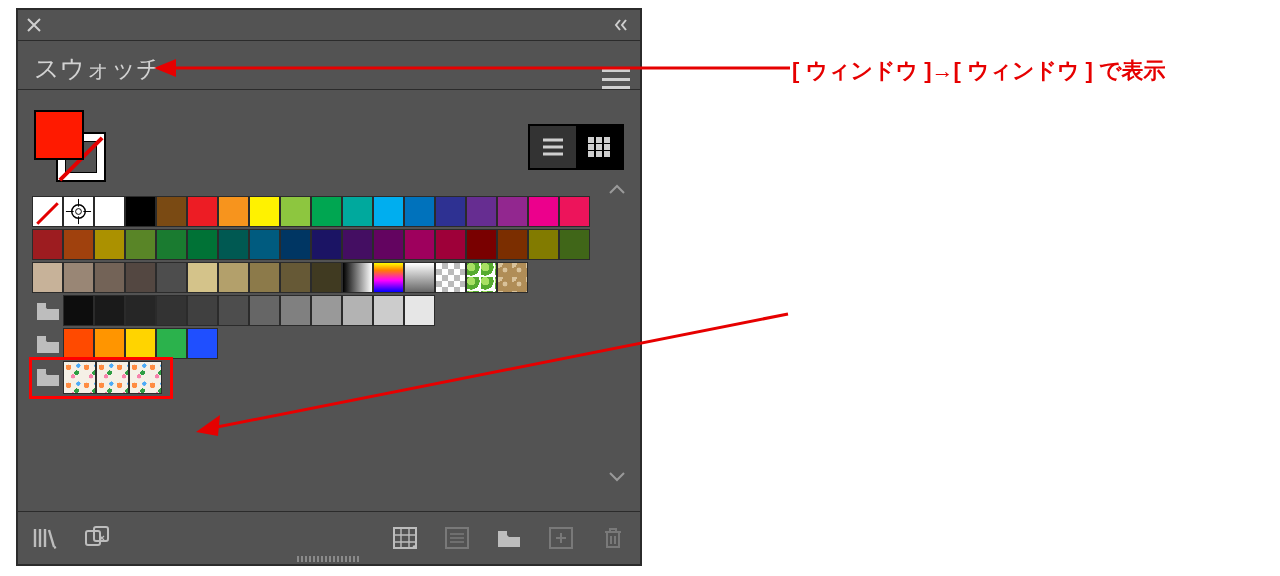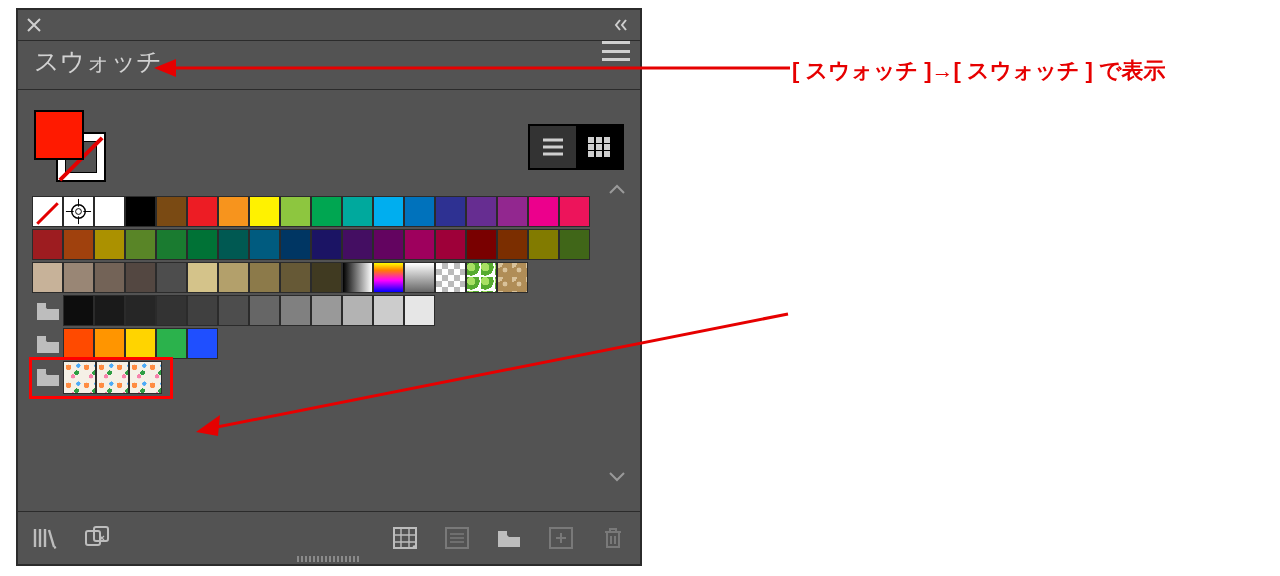--- a/index.html
+++ b/index.html
@@ -1,20 +1,20 @@
 <!DOCTYPE html>
 <html><head>
 <meta charset="utf-8">
 <style>
 html,body{margin:0;padding:0;background:#fff;font-family:sans-serif;width:1280px;height:576px;overflow:hidden}
 .stage{position:relative;width:1280px;height:576px}
 .panel{position:absolute;left:16px;top:8px;width:626px;height:558px;background:#535353;border:2px solid #2b2b2b;box-sizing:border-box;color:#d8d8d8}
 .panel-top{height:30px;display:flex;align-items:center;justify-content:space-between;padding:0 8px;background:#535353;border-bottom:1px solid #2b2b2b}
 .close-x svg,.collapse svg{display:block}
-.tabbar{display:flex;align-items:flex-start;justify-content:space-between;height:48px;padding:0 10px;border-bottom:1px solid #2b2b2b}
+.tabbar{display:flex;align-items:flex-end;justify-content:space-between;height:48px;padding:0 10px;border-bottom:1px solid #2b2b2b}
 .tab{font-size:25px;color:#d2d2d2;padding:4px 6px}
 .burger{width:28px;height:20px;display:flex;flex-direction:column;justify-content:space-between}
 .burger span{display:block;height:3px;background:#d0d0d0}
 .fillstroke{position:absolute;left:16px;top:100px;width:74px;height:74px}
 .fs-stroke{position:absolute;left:22px;top:22px;width:50px;height:50px;background:#fff;border:2px solid #000;box-sizing:border-box}
 .fs-stroke:after{content:"";position:absolute;left:0;right:0;top:50%;height:4px;background:#e30000;transform:rotate(-45deg) scaleX(1.3);transform-origin:center}
 .fs-stroke:before{content:"";position:absolute;inset:7px;background:#535353;border:1px solid #000}
 .fs-fill{position:absolute;left:0;top:0;width:50px;height:50px;background:#ff1a00;border:2px solid #000;box-sizing:border-box}
 .viewtoggle{position:absolute;right:16px;top:114px;display:flex;border:2px solid #000}
 .vt{width:46px;height:42px;display:flex;align-items:center;justify-content:center;cursor:pointer}
@@ -271,21 +271,21 @@
       <span class="fbtn dis">
         <svg width="22" height="24" viewBox="0 0 22 24">
             <path d="M3 6h16M5 6v15h12V6M8 3h6v3H8zM9 10v8M13 10v8" stroke="currentColor" stroke-width="2" fill="none"></path>
           </svg>
       </span>
     </div>
 
     <div class="grip"></div>
   </div>
 
-  <div class="callout" style="left:792px;top:56px">[ スウォッチ ]→[ スウォッチ ] で表示</div>
+  <div class="callout" style="left:792px;top:56px">[ ウィンドウ ]→[ ウィンドウ ] で表示</div>
   <svg class="arrow" style="left:154px;top:55px;width:636px;height:30px">
     <line x1="636" y1="13" x2="18" y2="13" stroke="#e60000" stroke-width="3"></line>
     <polygon points="0,13 22,4 22,22" fill="#e60000"></polygon>
   </svg>
 
   <svg class="arrow" style="left:192px;top:310px;width:598px;height:130px">
     <line x1="596" y1="4" x2="20" y2="118" stroke="#e60000" stroke-width="3"></line>
     <polygon points="4,122 28,105 26,126" fill="#e60000"></polygon>
   </svg>
 

